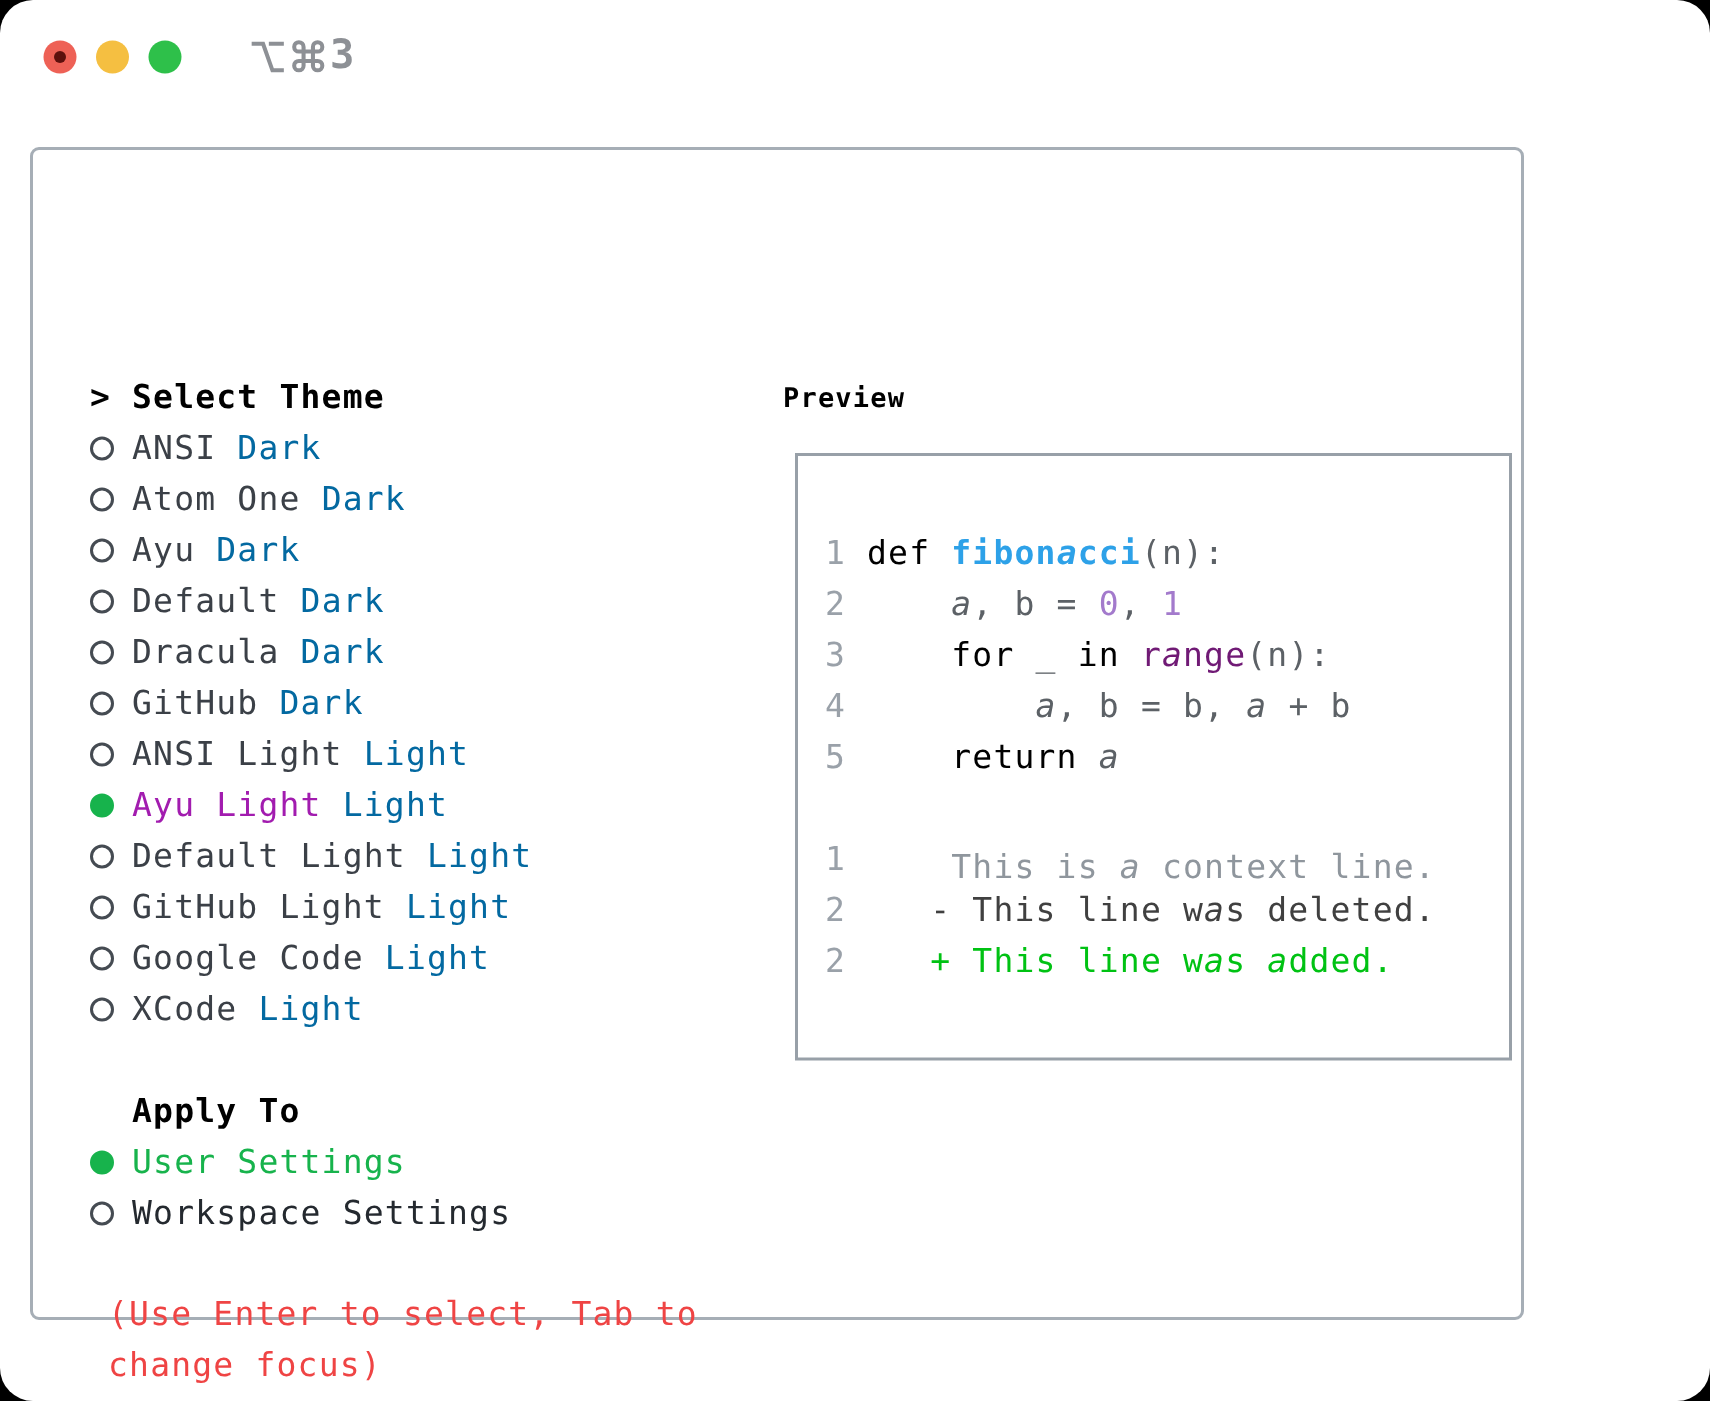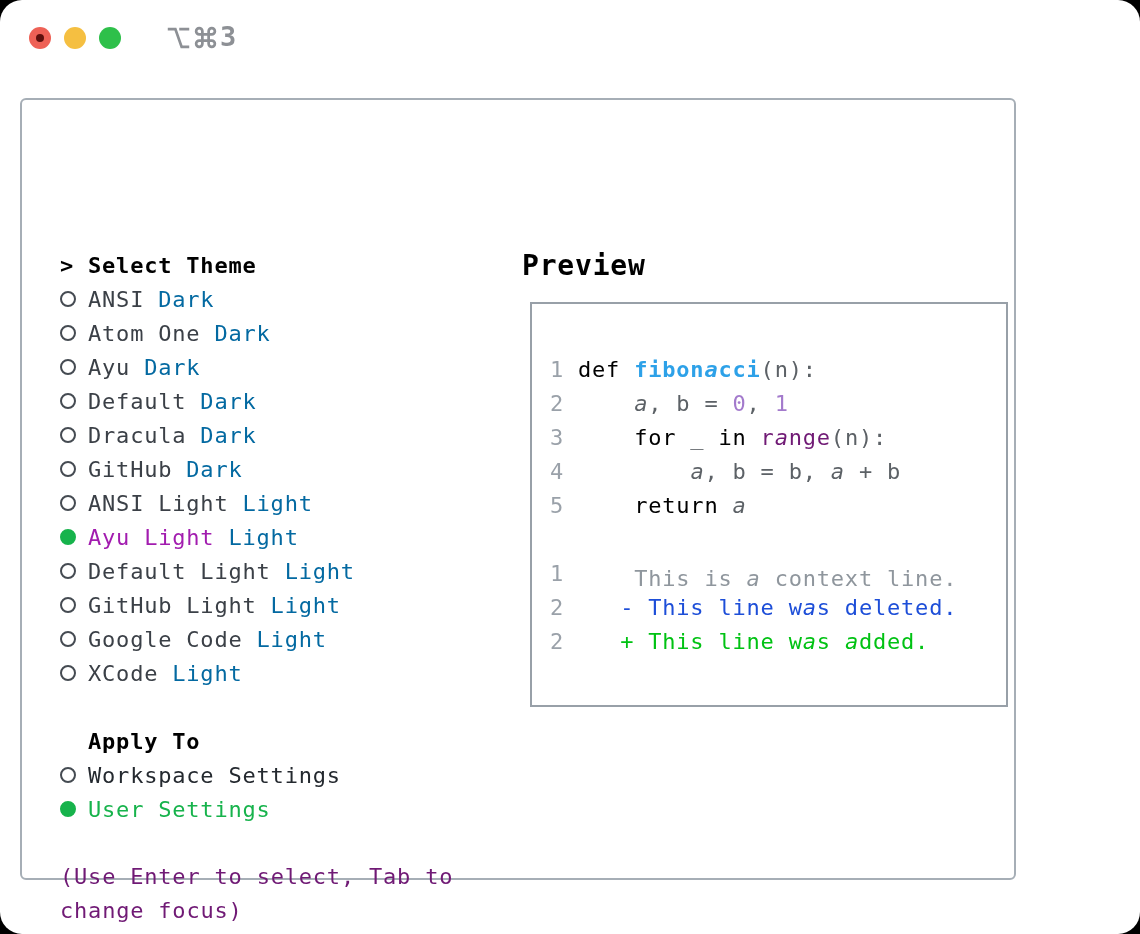--- a/index.html
+++ b/index.html
@@ -32,37 +32,37 @@
   .ring{width:12px;height:12px;border:2px solid #454b52;border-radius:50%;box-sizing:content-box;}
   .ring.sel{background:#17b34c;border-color:#17b34c;}
   .item-name{color:#3b4047;}
   .item-name.sel{color:#a21caf;}
   .variant{color:#0369a1;}
   .themes{position:absolute;left:38px;top:148px;}
   .apply{position:absolute;left:38px;top:624px;text-align:center;}
   .apply .head{padding-left:28px;}
   .opt-label{color:#24292f;}
   .opt-label.sel{color:#17b34c;}
-  .hint{position:absolute;left:38px;top:760px;width:420px;
-    color:#701a75;font-size:22px;line-height:34px;letter-spacing:.8px;}
+  .hint{position:absolute;left:50px;top:760px;width:420px;
+    color:#ef4444;font-size:22px;line-height:34px;letter-spacing:.8px;}
   
   .preview-heading{position:absolute;left:500px;top:148px;height:34px;display:flex;align-items:center;
-    font-size:28px;font-weight:700;color:#000;letter-spacing:.8px;}
+    font-size:18px;font-weight:700;color:#000;letter-spacing:.8px;}
   .pbox{position:absolute;left:508px;top:202px;width:478px;height:405px;
     border:2px solid #98a0a8;box-sizing:border-box;padding-top:48px;overflow:hidden;background:#fff;}
   .pline{height:34px;display:flex;align-items:center;padding-left:18px;
     font-size:22px;letter-spacing:.8px;white-space:pre;}
   .ln{width:28px;flex:none;color:#9aa1a9;}
   .tk.pl{color:#5c6166;}
   .tk.kw{color:#000000;text-align:center;}
   .tk.fn{color:#2da1e8;font-weight:bold;}
   .tk.num{color:#a37acc;}
   .tk.call{color:#701a75;}
   .tk.ctx{color:#8f969d;margin-top:10px;}
-  .tk.del{color:#1d4ed8;}
+  .tk.del{color:#404040;}
   .tk.add{color:#00c213;}
   .tk i{font-style:italic;}
 </style>
 </head>
 <body>
 
 <div class="window">
 
   <div class="titlebar">
     <button class="tl tl-red"></button>
@@ -105,22 +105,22 @@
         <div class="row"><span class="marker"><span class="ring"></span></span><span class="item-name">GitHub Light</span><span class="variant"> Light</span></div>
         <div class="row"><span class="marker"><span class="ring"></span></span><span class="item-name">Google Code</span><span class="variant"> Light</span></div>
         <div class="row"><span class="marker"><span class="ring"></span></span><span class="item-name">XCode</span><span class="variant"> Light</span></div>
       </div>
 
     <div class="apply">
       <div class="row head">
         <span>Apply To</span>
       </div>
 
-    <div class="row"><span class="marker"><span class="ring"></span></span><span class="opt-label">Workspace Settings</span></div>
-        <div class="row"><span class="marker"><span class="ring sel"></span></span><span class="opt-label sel">User Settings</span></div>
+    <div class="row"><span class="marker"><span class="ring sel"></span></span><span class="opt-label sel">User Settings</span></div>
+        <div class="row"><span class="marker"><span class="ring"></span></span><span class="opt-label">Workspace Settings</span></div>
       </div>
 
     <div class="hint">(Use Enter to select, Tab to change focus)</div>
 
     <div class="preview-heading">Preview</div>
 
     <div class="pbox">
 
     <div class="pline"><span class="ln">1</span><span class="tk kw">def </span><span class="tk fn">fibon<i>a</i>cci</span><span class="tk pl">(n):</span></div>
         <div class="pline"><span class="ln">2</span><span class="tk pl">    <i>a</i>, b = </span><span class="tk num">0</span><span class="tk pl">, </span><span class="tk num">1</span></div>

